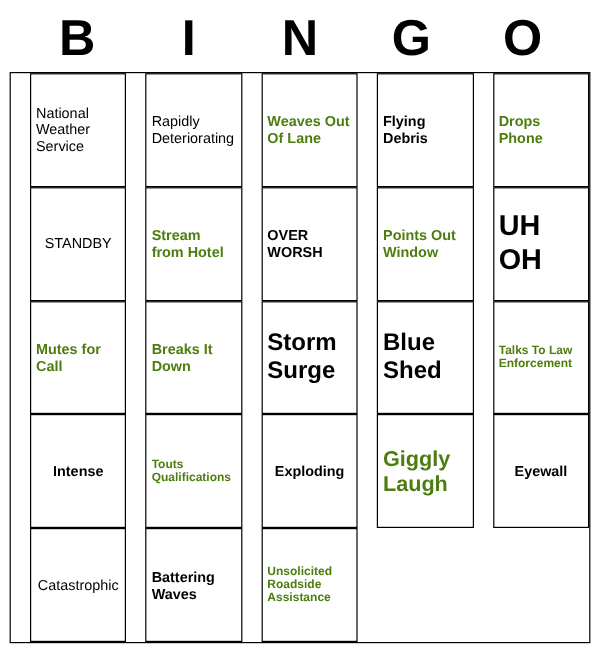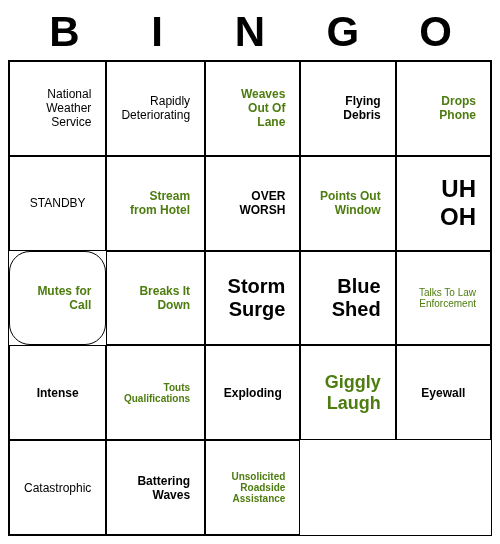--- a/index.html
+++ b/index.html
@@ -44,26 +44,27 @@
       width: 100%;
       flex: 1;
       border: 1px solid #000;
     }
 
     .cell {
       border: 1px solid #000;
       display: flex;
       align-items: center;
       justify-content: center;
-      text-align: right;
-      padding: 14px;
+      text-align: left;
+      padding: 4px;
       font-size: 12px;
       font-weight: normal;
       color: #000;
       min-height: 88px;
+      margin-left: 16px;
     }
 
     .cell.blue {
       color: #4d7c0f;
       font-weight: bold;
     }
 
     .cell.large-text {
       font-size: 16px;
       font-weight: bold;
@@ -84,25 +85,25 @@
 <div class="cell">National Weather Service</div>
     <div class="cell">Rapidly Deteriorating</div>
     <div class="cell blue" style="font-weight: bold;">Weaves Out Of Lane</div>
     <div class="cell" style="font-weight: bold;">Flying Debris</div>
     <div class="cell blue" style="font-weight: bold;">Drops Phone</div>
     <div class="cell">STANDBY</div>
     <div class="cell blue" style="font-weight: bold;">Stream from Hotel</div>
     <div class="cell" style="font-weight: bold;">OVER WORSH</div>
     <div class="cell blue" style="font-weight: bold;">Points Out Window</div>
     <div class="cell large-text" style="font-size: 24px; font-weight: bold;">UH OH</div>
-    <div class="cell blue" style="font-weight: bold; border-radius: 21px;">Mutes for Call</div>
+    <div class="cell blue" style="font-weight: bold;">Mutes for Call</div>
     <div class="cell blue" style="font-weight: bold;">Breaks It Down</div>
     <div class="cell large-text" style="font-size: 20px; font-weight: bold;">Storm Surge</div>
     <div class="cell large-text" style="font-size: 20px; font-weight: bold;">Blue Shed</div>
-    <div class="cell blue" style="font-size: 10px; font-weight: normal;">Talks To Law Enforcement</div>
+    <div class="cell blue" style="font-size: 10px; font-weight: bold;">Talks To Law Enforcement</div>
     <div class="cell" style="font-weight: bold;">Intense</div>
     <div class="cell blue" style="font-size: 10px; font-weight: bold;">Touts Qualifications</div>
     <div class="cell" style="font-weight: bold;">Exploding</div>
     <div class="cell blue" style="font-weight: bold; font-size: 18px;">Giggly Laugh</div>
     <div class="cell" style="font-weight: bold;">Eyewall</div>
     <div class="cell">Catastrophic</div>
     <div class="cell" style="font-weight: bold;">Battering Waves</div>
     <div class="cell blue" style="font-size: 10px; font-weight: bold;">Unsolicited Roadside Assistance</div>
   </div>
 

